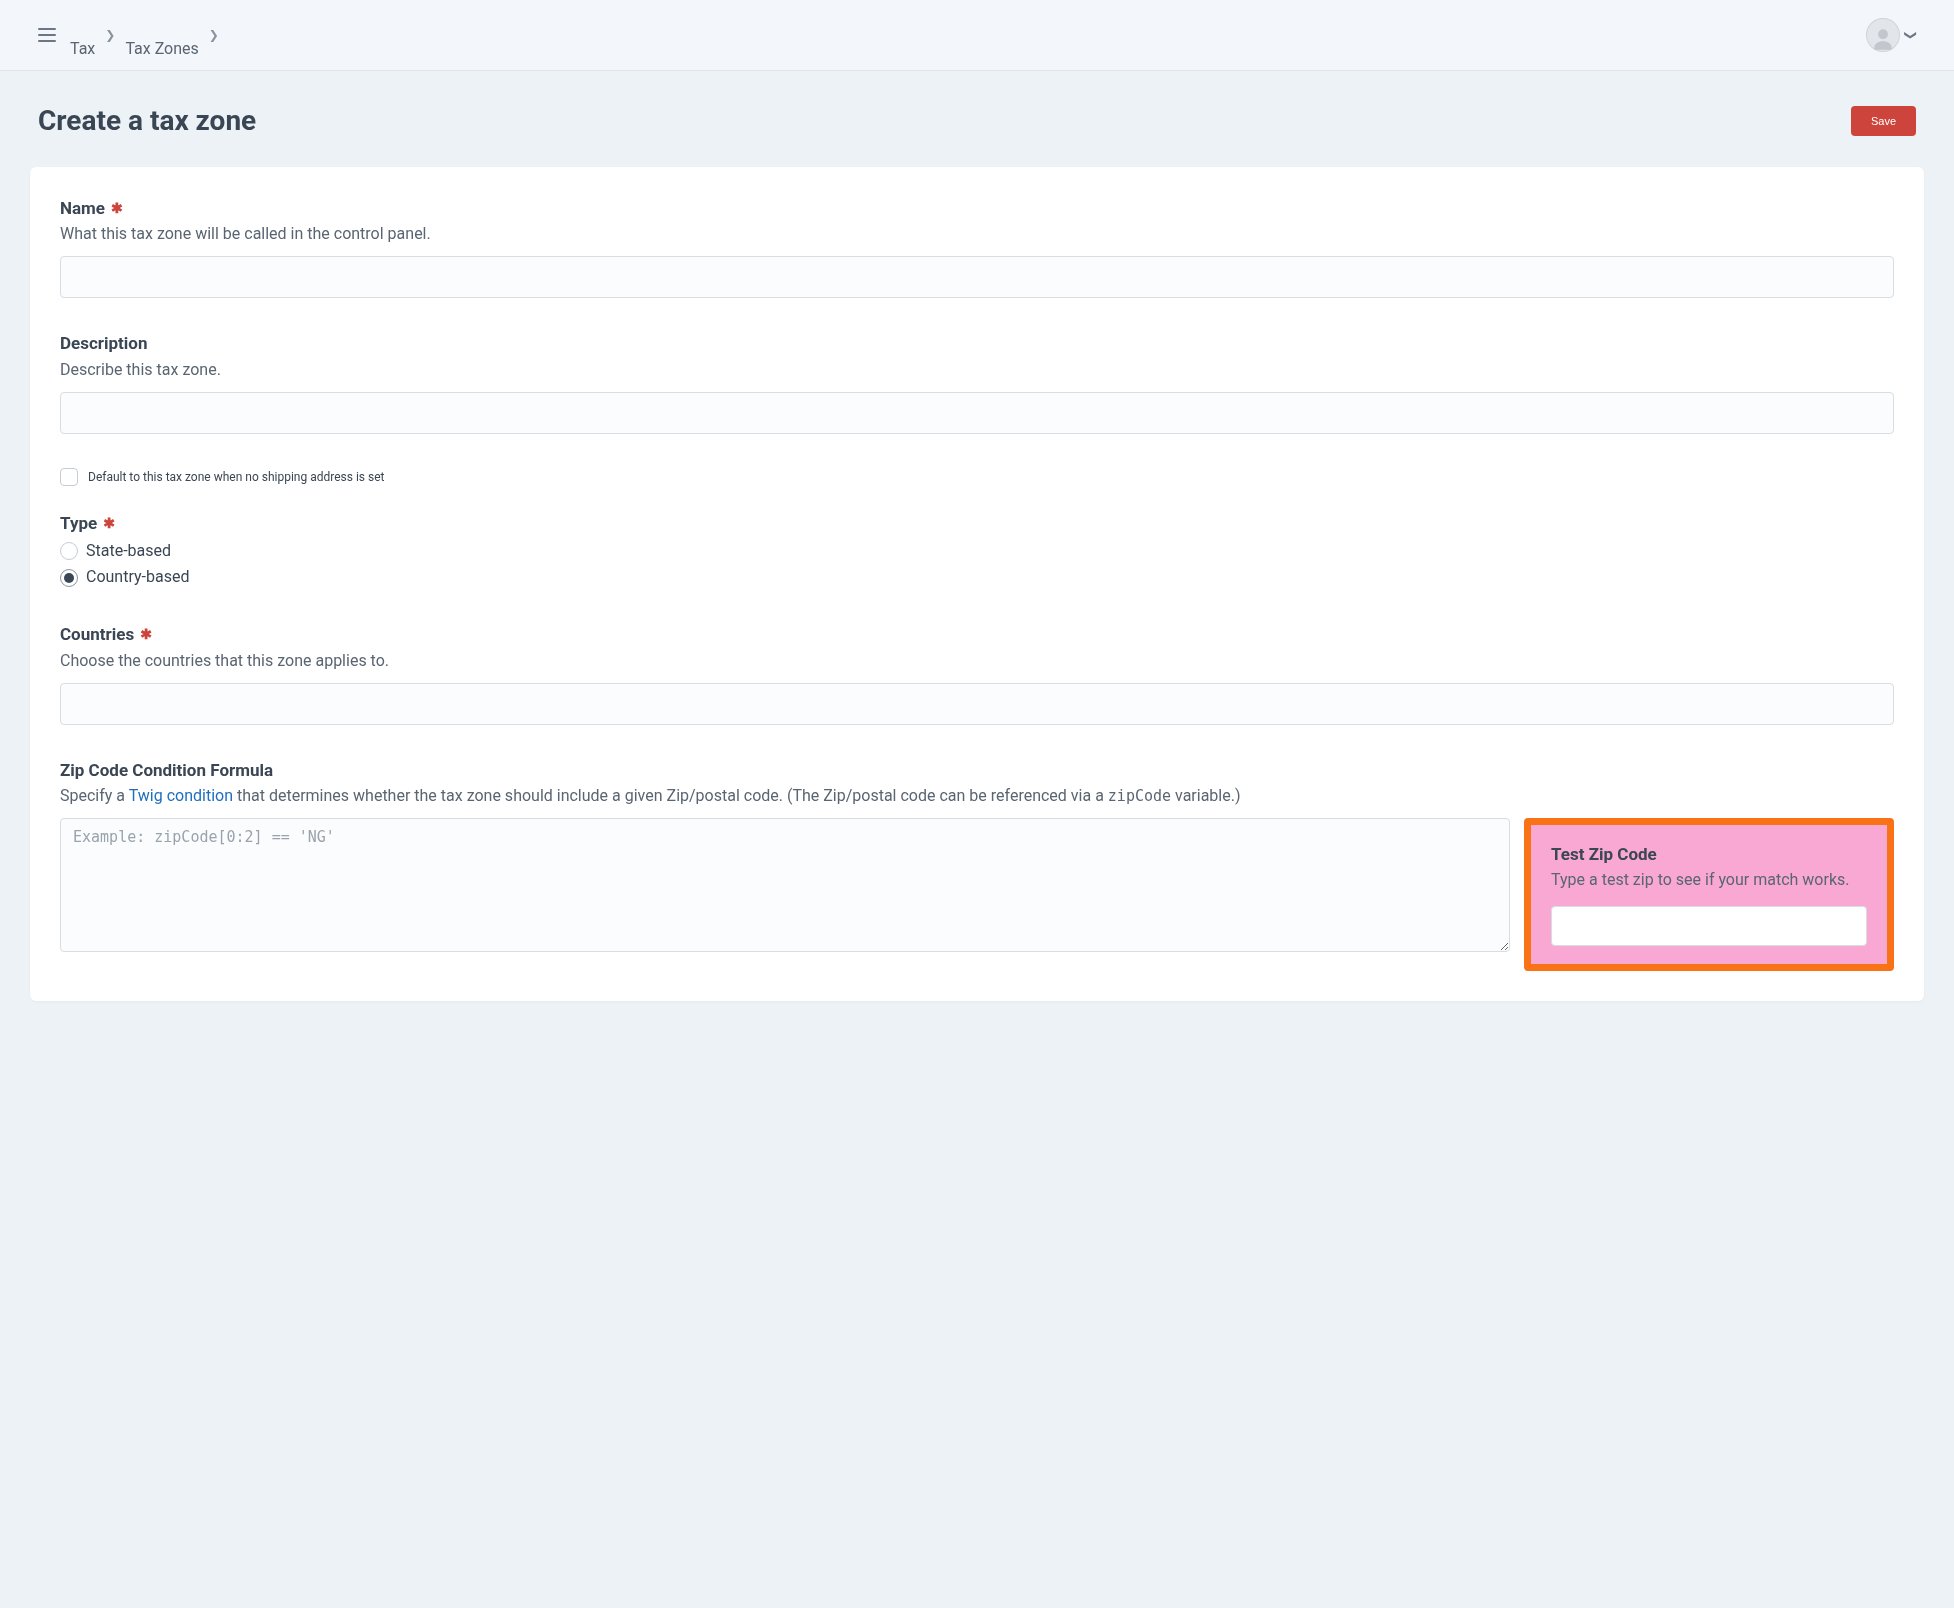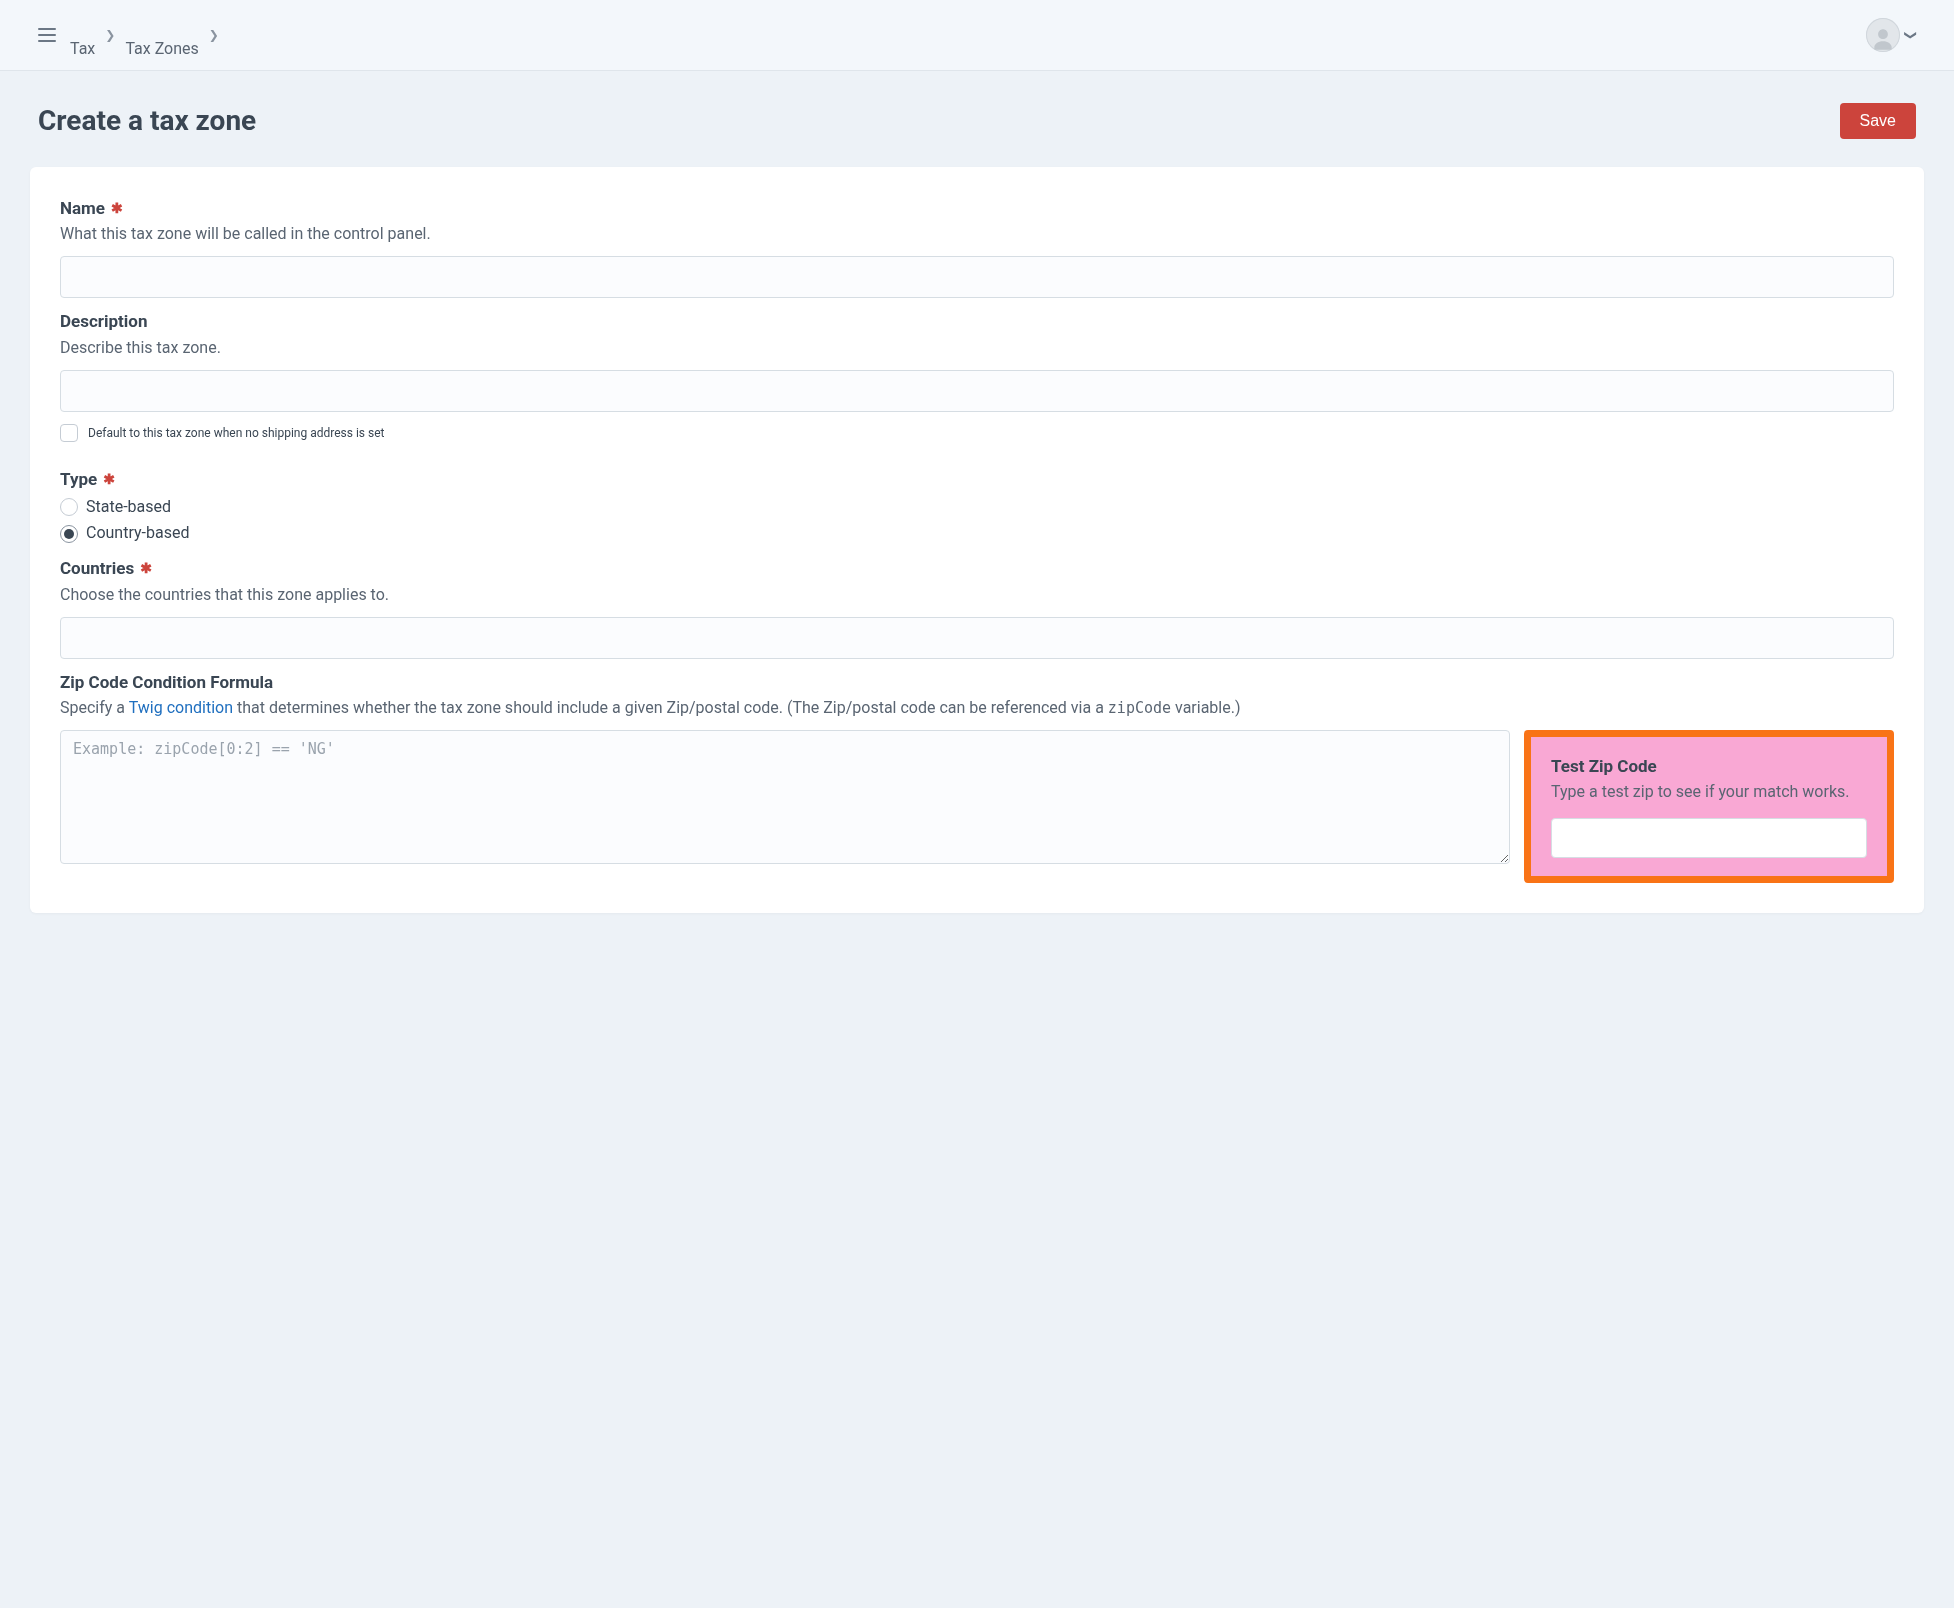--- a/index.html
+++ b/index.html
@@ -37,29 +37,29 @@
     }
     .avatar svg { width:26px; height:26px; fill:#c1c7cd; }
 
     
     .main { padding: 30px 30px 40px; }
 
     .page-header { display:flex; align-items:center; justify-content:space-between; margin-bottom: 26px; padding: 0 8px;}
     .page-title { font-size:28px; font-weight:700; color:#3a4653; }
     .btn-save {
       background:#cc443c; color:#fff; border:none; border-radius:4px;
-      padding:9px 20px; font-size:16px; font-weight:500; cursor:pointer;
+      padding:9px 20px; font-size:11px; font-weight:500; cursor:pointer;
     }
 
     .card {
       background:#fff; border-radius:6px; padding:30px;
       box-shadow: 0 1px 3px rgba(0,0,0,0.04);
     }
 
-    .field { margin-bottom: 12px; }
+    .field { margin-bottom: 34px; }
     .field:last-child { margin-bottom: 0; }
     .field-label { font-weight:700; color:#3a4653; font-size:17px; margin-bottom:2px; display:flex; align-items:center; gap:6px; }
     .required { color:#cc443c; font-size:14px; font-weight:700; }
     .field-hint { color:#5a6572; font-size:16px; margin-bottom:10px; line-height:1.5; }
     .field-hint a { color:#1f6fbf; text-decoration:none; }
     .field-hint code { font-family: ui-monospace, SFMono-Regular, Menlo, Consolas, monospace; font-size:15px; }
 
     .text-input, .text-area, .test-input {
       width:100%; border:1px solid #d6dde3; background:#fbfcfe; border-radius:4px;
       padding:9px 12px; font-size:15px; font-family:inherit; color:#3a4653;

